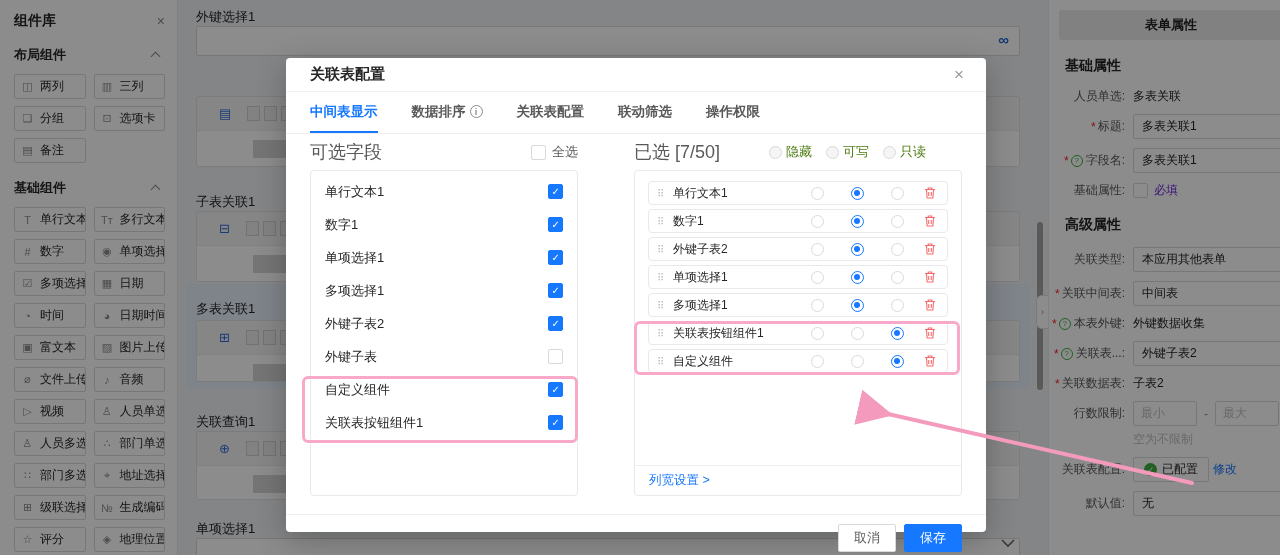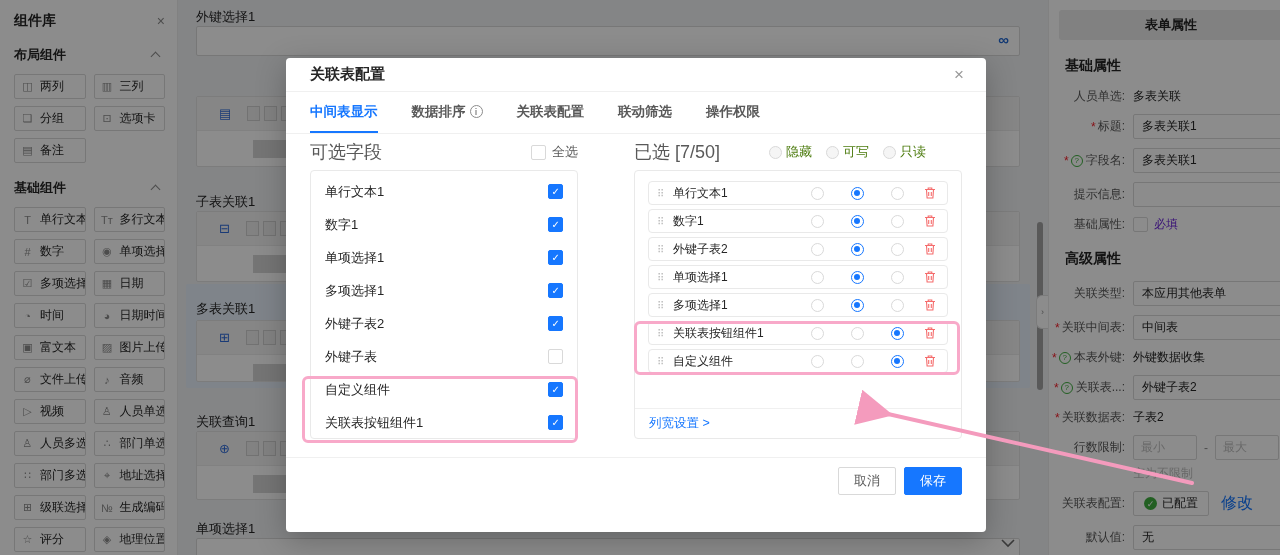--- a/index.html
+++ b/index.html
@@ -60,21 +60,21 @@
   .mock-select::after { content:""; position:absolute; right:9px; top:8px; width:6px; height:6px;
         border-right:1.3px solid #999; border-bottom:1.3px solid #999; transform:rotate(45deg); }
   .mini-input { width:64px; height:25px; border:1px solid #d9d9d9; border-radius:2px; background:#fff;
         font-size:12px; color:#bfbfbf; line-height:23px; padding:0 7px; white-space:nowrap; }
   .dash { margin:0 7px; color:#8c8c8c; font-size:12px; }
   .hint { margin:-4px 0 9px 84px; font-size:12px; color:#bfbfbf; }
   .cfg-box { height:25px; border:1px solid #d9d9d9; border-radius:2px; display:inline-flex; align-items:center;
         gap:5px; padding:0 10px; font-size:12px; color:#262626; }
   .ok-circle { width:13px; height:13px; border-radius:50%; background:#3fae3f; color:#fff; font-size:9px;
         display:inline-flex; align-items:center; justify-content:center; }
-  .edit-link { margin-left:12px; font-size:16px; color:#1677ff; cursor:pointer; }
+  .edit-link { margin-left:4px; font-size:12px; color:#1677ff; cursor:pointer; }
   .rs-handle { position:absolute; left:1036px; top:295px; width:12px; height:34px; background:#fff;
         border:1px solid #e0e0e0; border-right:none; border-radius:6px 0 0 6px; z-index:2;
         display:flex; align-items:center; justify-content:center; color:#8c8c8c; font-size:9px; cursor:pointer; }
 
   
   .overlay { position:absolute; inset:0; background:rgba(0,0,0,.45); z-index:10; }
   .modal { position:absolute; left:286px; top:58px; width:700px; height:474px; background:#fff; border-radius:4px;
         box-shadow:0 8px 30px rgba(0,0,0,.25); z-index:20; }
   .m-header { height:34px; display:flex; justify-content:space-between; align-items:center;
         padding:0 22px 0 24px; border-bottom:1px solid #f0f0f0; }
@@ -88,21 +88,21 @@
         display:inline-flex; align-items:center; justify-content:center; }
   .m-sub { height:32px; display:flex; align-items:center; padding:0 24px; margin-top:2px; }
   .sub-left { width:268px; display:flex; justify-content:space-between; align-items:center; }
   .sub-gap { width:56px; }
   .sub-right { flex:1; display:flex; justify-content:space-between; align-items:center; }
   .sub-label { font-size:18px; color:#595959; }
   .chk-wrap { display:flex; align-items:center; gap:6px; font-size:13px; color:#595959; }
   .dis-radios { display:flex; gap:14px; margin-right:36px; }
   .dis-radio { display:flex; align-items:center; gap:4px; font-size:13px; color:#4d7c0f; }
   .dradio { width:13px; height:13px; border-radius:50%; border:1px solid #d9d9d9; background:#f5f5f5; }
-  .m-panels { display:flex; margin:2px 24px 0 24px; gap:56px; height:269px; }
+  .m-panels { display:flex; margin:2px 24px 0 24px; gap:56px; height:326px; }
   .panel { border:1px solid #e9e9e9; border-radius:4px; background:#fff; }
   .p-left { width:268px; padding-top:4px; }
   .p-right { flex:1; display:flex; flex-direction:column; }
   .arow { height:33px; display:flex; align-items:center; justify-content:space-between; padding:0 14px; }
   .alabel { font-size:13px; color:#262626; }
   .cbx { width:15px; height:15px; border:1px solid #d9d9d9; border-radius:2px; background:#fff; position:relative; cursor:pointer; }
   .cbx.checked { background:#1677ff; border-color:#1677ff; }
   .cbx.checked::after { content:"✓"; position:absolute; left:2.5px; top:0.5px; color:#fff; font-size:10px; font-weight:700; }
   .srows { flex:1; padding:10px 13px 0 13px; }
   .srow { height:24px; display:flex; align-items:center; margin-bottom:4px; border:1px solid #e9e9e9;
@@ -351,26 +351,20 @@
     <div class="prow">
       <span class="plabel req">
           <span class="qi">?</span>
           <span>字段名:</span>
         </span>
       <span class="pctl">
           <span class="mock-input">多表关联1</span>
         </span>
     </div>
     <div class="prow">
-      <span class="plabel">提示信息:</span>
-      <span class="pctl">
-          <span class="mock-input"></span>
-        </span>
-    </div>
-    <div class="prow">
       <span class="plabel">基础属性:</span>
       <span class="pctl" style="gap:6px">
           <span class="cbx"></span>
         <span class="ptext" style="color:#6d28d9">必填</span>
         </span>
     </div>
 
     <h3>高级属性</h3>
     <div class="prow">
       <span class="plabel">关联类型:</span>

